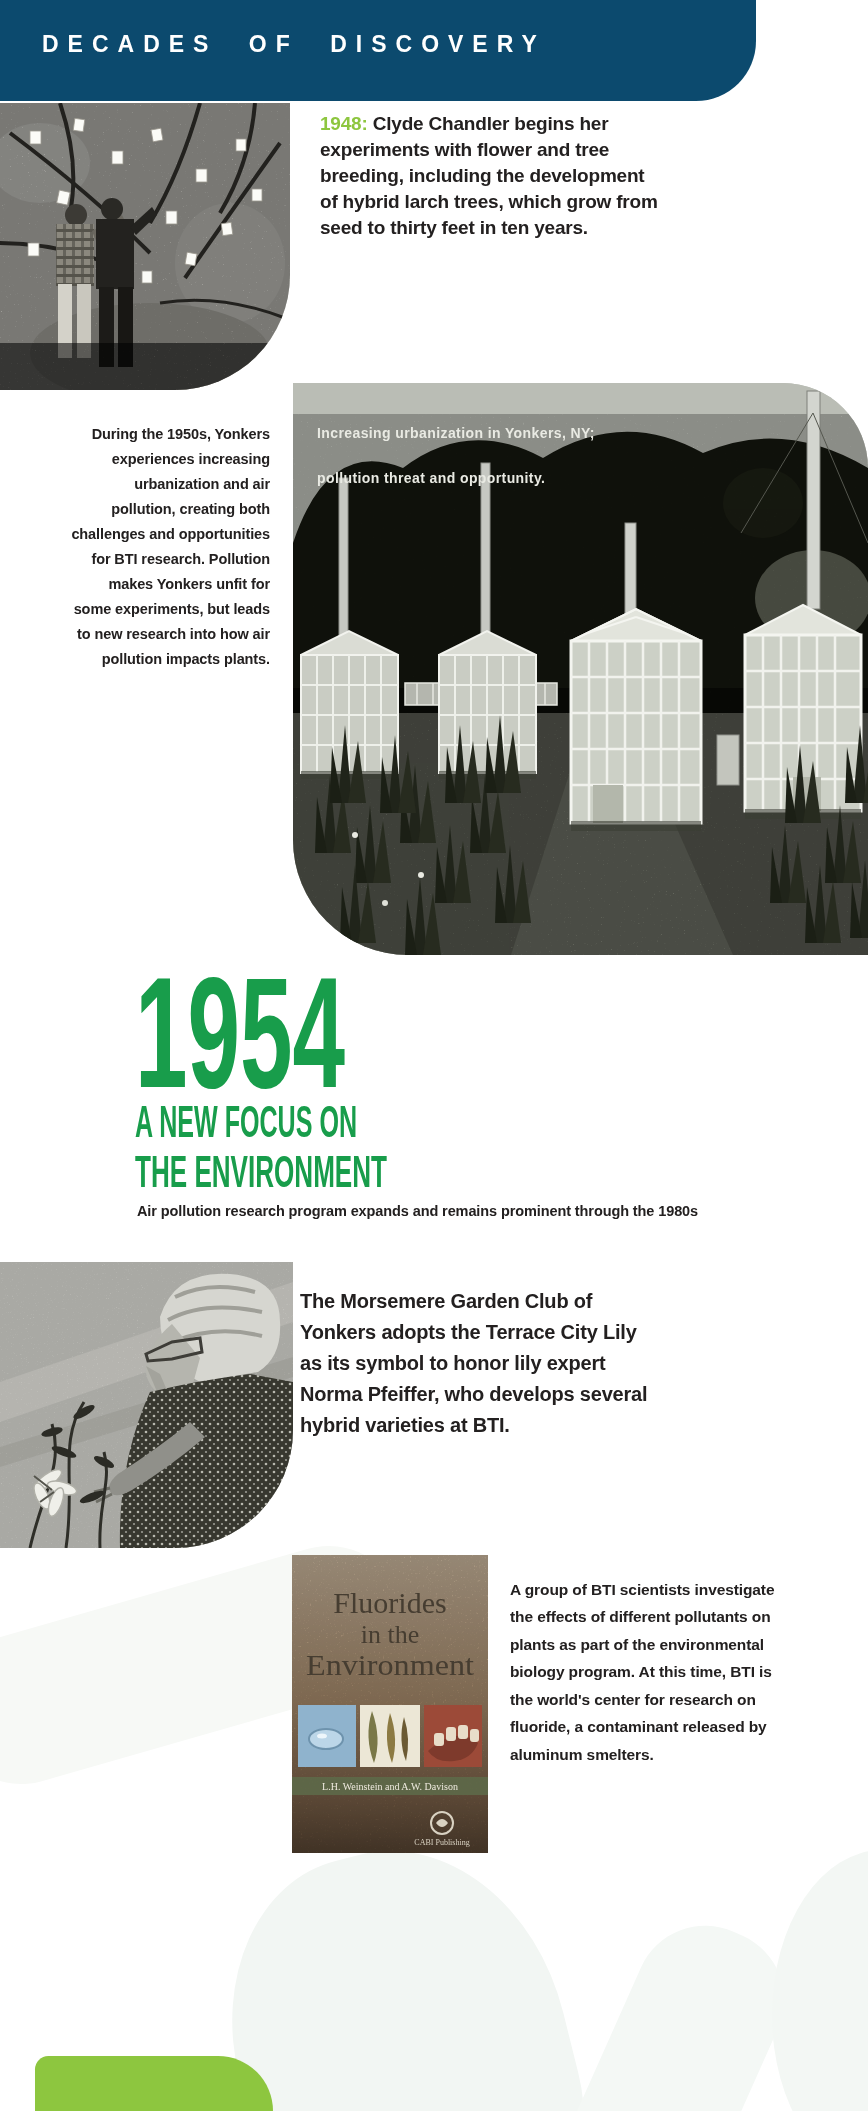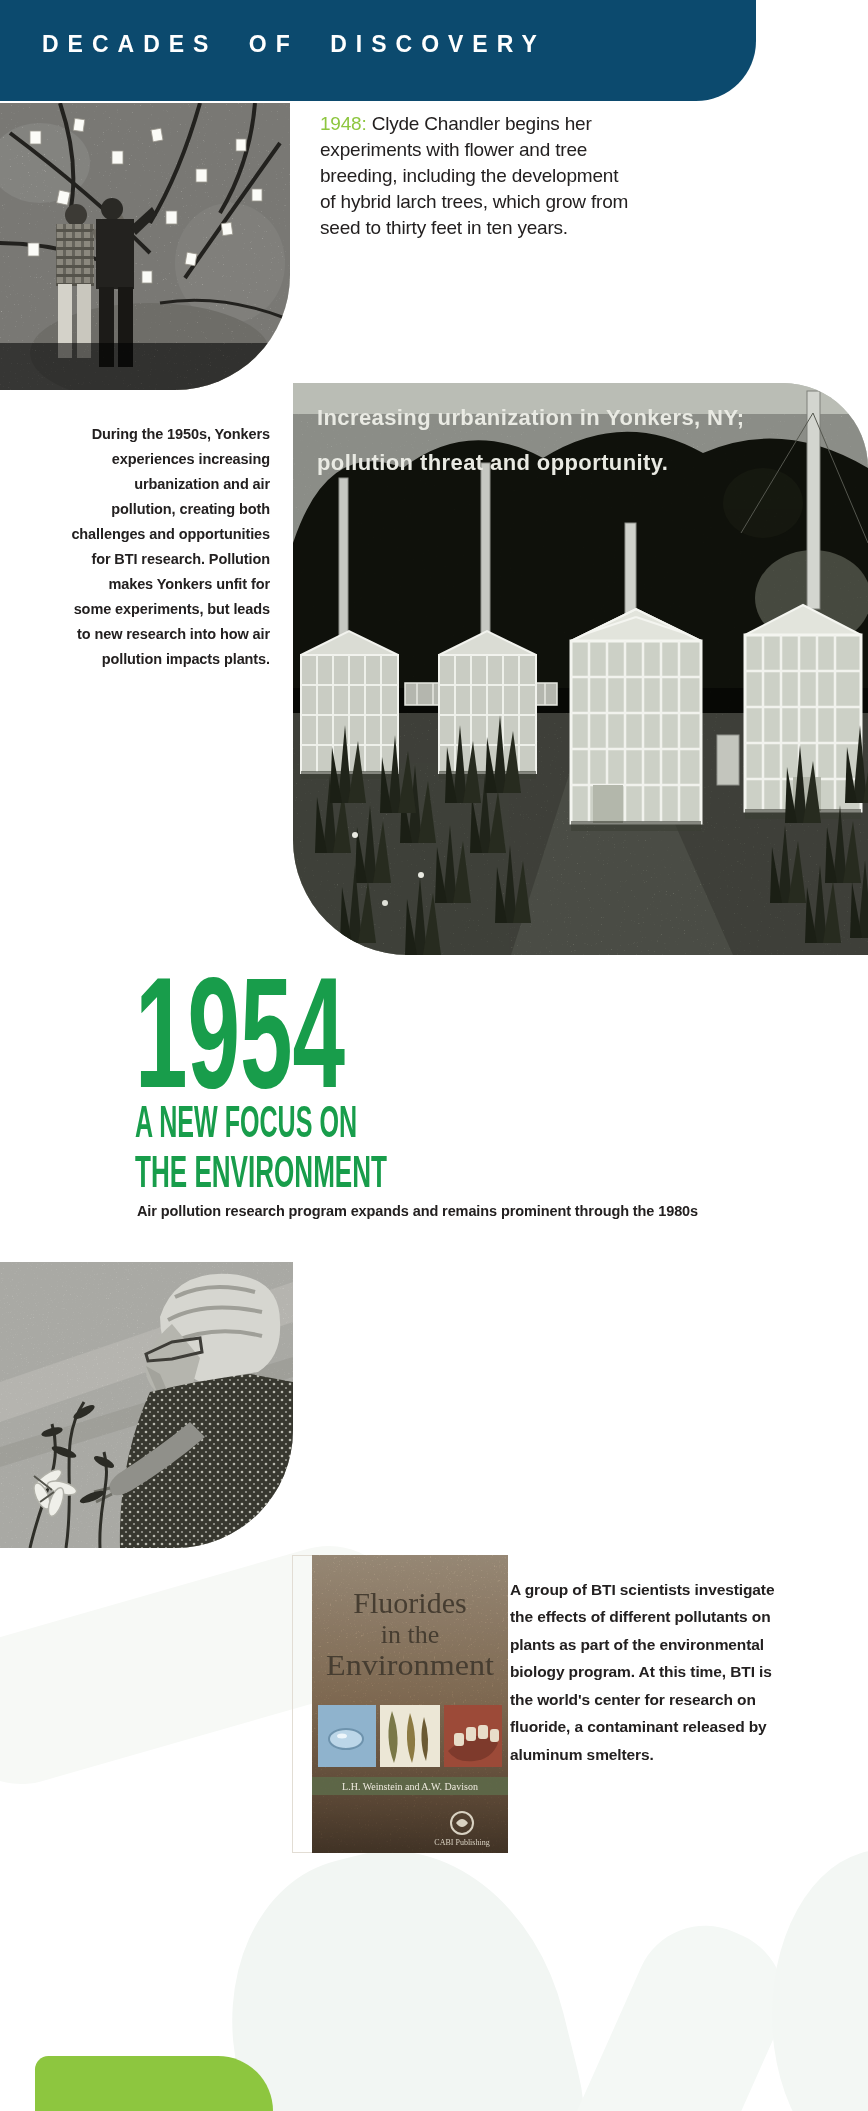--- a/index.html
+++ b/index.html
@@ -25,46 +25,46 @@
     letter-spacing:9px;word-spacing:16px;white-space:nowrap;
   }
   
   .photo1{left:0;top:103px;width:290px;height:287px;border-radius:0 0 115px 0;overflow:hidden;background:#dddcd6;}
   .photo2{left:293px;top:383px;width:575px;height:572px;border-radius:0 85px 0 115px;overflow:hidden;background:#b9bcb4;}
   .photo3{left:0;top:1262px;width:293px;height:286px;border-radius:0 0 118px 0;overflow:hidden;background:#c9c9c3;}
   .photo1 svg,.photo2 svg,.photo3 svg{display:block;}
   
   .ink{color:#232020;}
   .p1948{
-    left:320px;top:92px;width:352px;font-size:19px;line-height:26px;font-weight:normal;
+    left:320px;top:92px;width:352px;font-size:19px;line-height:26px;font-weight:bold;
     white-space:pre-line;letter-spacing:-0.2px;
   }
   .year-green{color:#8dc63f;}
   .sidebar1950s{
     left:28px;top:407px;width:242px;text-align:right;font-size:14.5px;line-height:25px;
     font-weight:bold;white-space:pre-line;letter-spacing:-0.1px;
   }
   .gh-caption{
-    position:absolute;left:24px;top:12px;font-size:22px;line-height:45px;font-weight:bold;
+    position:absolute;left:24px;top:28px;font-size:14px;line-height:45px;font-weight:bold;
     color:#e9eae3;white-space:pre-line;letter-spacing:0.4px;
   }
   .svg-1954{left:133px;top:971px;}
   .svg-heading{left:133px;top:1100px;}
   .subheading{
     left:137px;top:1203px;font-size:14.5px;font-weight:bold;white-space:nowrap;letter-spacing:-0.1px;text-align:center;
   }
   .morsemere{
     left:300px;top:1266px;width:420px;font-size:20px;line-height:31px;font-weight:bold;
     white-space:pre-line;letter-spacing:-0.2px;
   }
   .fluoride-text{
     left:510px;top:1560px;width:320px;font-size:15.5px;line-height:27.5px;font-weight:bold;
     white-space:pre-line;letter-spacing:-0.1px;
   }
-  .book{left:292px;top:1555px;width:196px;height:298px;overflow:hidden;box-shadow:0 0 0 1px #e2ddd4 inset;padding-left:20px;}
+  .book{left:292px;top:1555px;width:196px;height:298px;overflow:hidden;box-shadow:0 0 0 1px #e2ddd4 inset;}
   
   .bottom-green{left:35px;top:2056px;width:238px;height:55px;background:#8dc63f;border-radius:14px 58px 0 0;}
 </style>
 </head>
 <body>
 
 <div id="canvas">
 
   <div class="wm wm1"></div>
   <div class="wm wm2"></div>
@@ -296,20 +296,25 @@
           <ellipse cx="48" cy="218" rx="16" ry="6" transform="rotate(-35 48 218)"></ellipse>
           <ellipse cx="62" cy="226" rx="15" ry="6" transform="rotate(15 62 226)"></ellipse>
           <ellipse cx="42" cy="234" rx="14" ry="6" transform="rotate(65 42 234)"></ellipse>
           <ellipse cx="56" cy="240" rx="15" ry="6" transform="rotate(-70 56 240)"></ellipse>
         </g>
         <path d="M52,228 L34,214 M54,230 L40,240" stroke="#55554d" stroke-width="2"></path>
       </g>
     </svg>
   </div>
 
+  <p class="abs morsemere ink z1">The Morsemere Garden Club of
+Yonkers adopts the Terrace City Lily
+as its symbol to honor lily expert
+Norma Pfeiffer, who develops several
+hybrid varieties at BTI.</p>
 
   <div class="abs book z1">
     <svg width="196" height="298" viewBox="0 0 196 298">
       <defs>
         <filter id="g4">
             <feTurbulence type="fractalNoise" baseFrequency="0.55" numOctaves="3" stitchTiles="stitch"></feTurbulence>
           <feColorMatrix type="matrix" values="0 0 0 0 0  0 0 0 0 0  0 0 0 0 0  0.8 0.8 0.8 0 0"></feColorMatrix>
           </filter>
         <linearGradient id="cover" x1="0" y1="0" x2="0" y2="1">
           <stop offset="0" stop-color="#d8c3a8"></stop>

